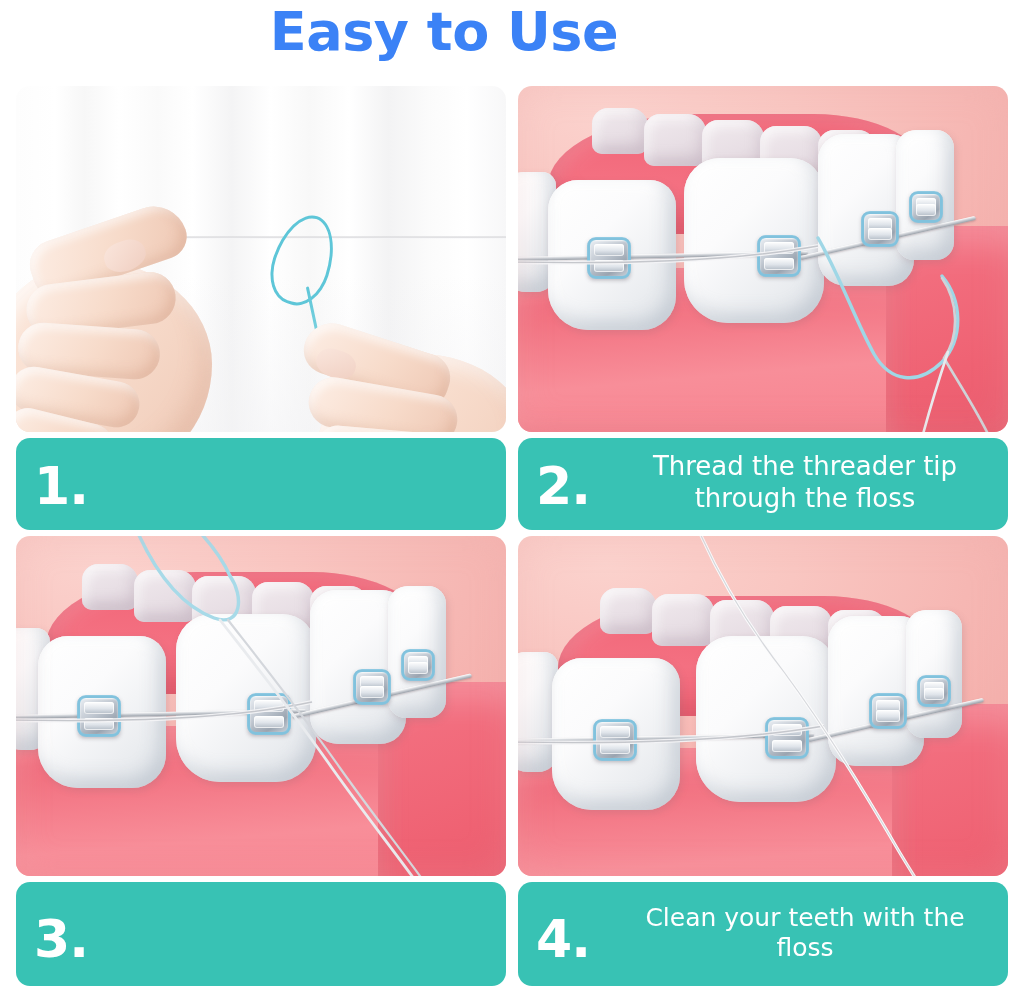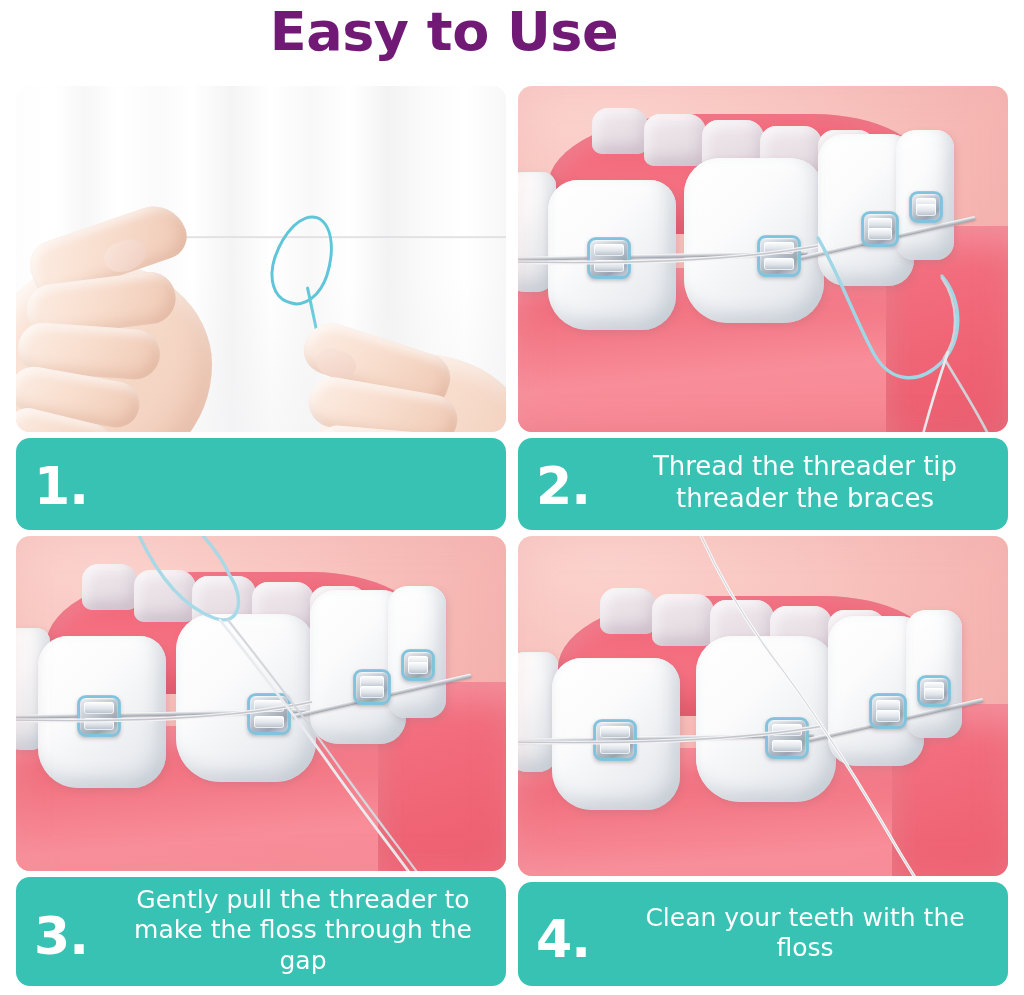--- a/index.html
+++ b/index.html
@@ -25,21 +25,21 @@
     position: absolute;
     top: 0px;
     left: 0;
     width: 888px;
     height: 70px;
     line-height: 64px;
     text-align: center;
     font-size: 54px;
     font-weight: 700;
     letter-spacing: -0.5px;
-    color: #701a75;
+    color: #3b82f6;
     font-family: "DejaVu Sans", sans-serif;
   }
 
   
   .grid {
     position: absolute;
     top: 86px;
     left: 16px;
     width: 992px;
     height: 900px;
@@ -330,21 +330,21 @@
           <path d="M300 152 C 322 190, 338 236, 356 268 C 372 296, 400 300, 424 276 C 446 252, 444 214, 424 190" stroke="#9fd7e6" stroke-width="3.4" fill="none" stroke-linecap="round"></path>
           <path d="M424 192 C 440 215, 442 250, 426 272 C 440 296, 456 320, 470 348" stroke="#cfd3d8" stroke-width="2.6" fill="none" stroke-linecap="round"></path>
           <path d="M430 266 C 420 296, 412 322, 404 352" stroke="#e8eaed" stroke-width="2.6" fill="none" stroke-linecap="round"></path>
         </svg>
 
         <div class="vignette"></div>
       </div>
 
       <div class="caption">
         <div class="step-number">2.</div>
-        <div class="step-text">Thread the threader tip threader the braces</div>
+        <div class="step-text">Thread the threader tip through the floss</div>
       </div>
     </div>
 
     <div class="step row2">
       <div class="photo">
         <div class="bg-dental"></div>
 
         <div class="gum-upper" style="left:30px; top:36px; width:380px; height:122px; border-radius:40% 30% 20% 30% / 60% 50% 40% 40%;"></div>
         <div class="tooth-back" style="left:66px; top:28px; width:56px; height:46px; border-radius:16px 18px 10px 10px;"></div>
         <div class="tooth-back" style="left:118px; top:34px; width:62px; height:52px; border-radius:16px 18px 10px 10px;"></div>
@@ -388,21 +388,20 @@
           <path d="M214 40 C 206 22, 190 2, 176 -12" stroke="#a7dae8" stroke-width="3.4" fill="none" stroke-linecap="round"></path>
           <path d="M204 84 C 240 130, 280 180, 316 232 C 350 280, 382 320, 412 362" stroke="#e9ebee" stroke-width="2.8" fill="none" stroke-linecap="round"></path>
           <path d="M212 84 C 248 130, 288 180, 324 232 C 358 280, 390 320, 420 362" stroke="#d4d7dc" stroke-width="2.2" fill="none" stroke-linecap="round"></path>
         </svg>
 
         <div class="vignette"></div>
       </div>
 
       <div class="caption">
         <div class="step-number">3.</div>
-        <div class="step-text">Gently pull the threader to make the floss through the gap</div>
       </div>
     </div>
 
     <div class="step row2">
       <div class="photo">
         <div class="bg-dental"></div>
 
         <div class="gum-upper" style="left:40px; top:60px; width:380px; height:120px; border-radius:40% 30% 20% 30% / 60% 50% 40% 40%;"></div>
         <div class="tooth-back" style="left:82px; top:52px; width:56px; height:46px; border-radius:16px 18px 10px 10px;"></div>
         <div class="tooth-back" style="left:134px; top:58px; width:62px; height:52px; border-radius:16px 18px 10px 10px;"></div>

